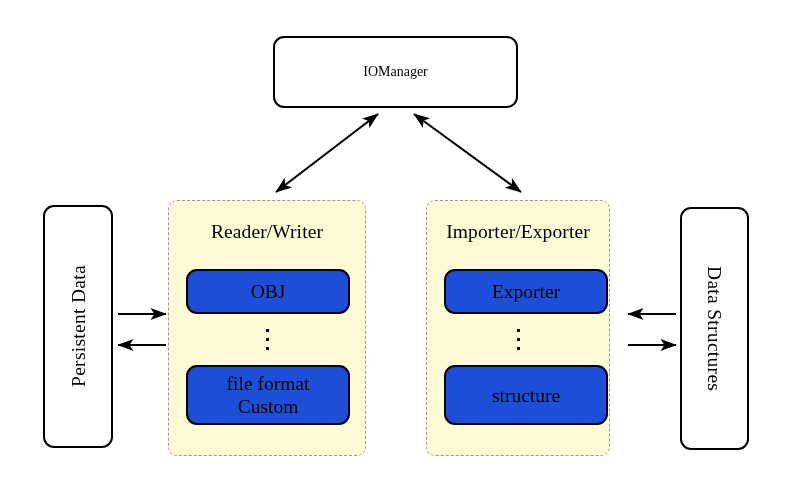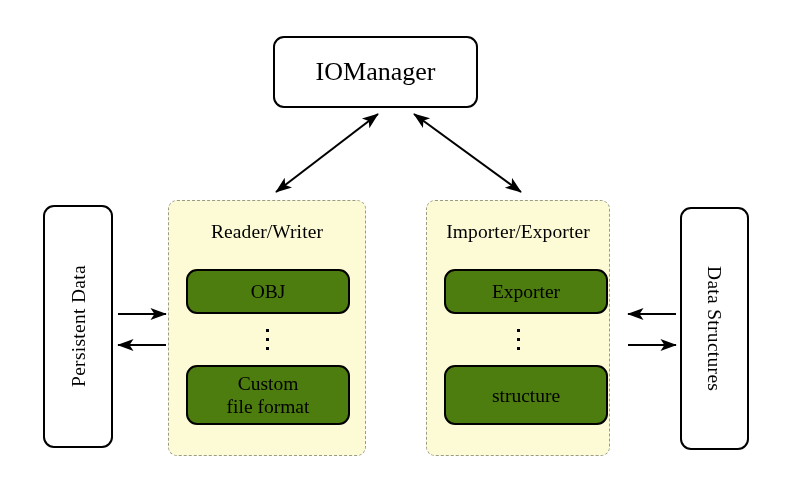--- a/index.html
+++ b/index.html
@@ -33,23 +33,23 @@
     align-items: center;
     justify-content: center;
     text-align: center;
     line-height: 1.18;
   }
 
   
   #io-manager {
     left: 273px;
     top: 36px;
-    width: 205px;
+    width: 245px;
     height: 72px;
-    font-size: 26px;
+    font-size: 14px;
     background: #ffffff;
     z-index: 5;
   }
 
   
   .side-node {
     font-size: 19.5px;
     background: #ffffff;
     z-index: 5;
   }
@@ -107,21 +107,21 @@
     font-size: 19.5px;
     letter-spacing: 0.1px;
   }
 
   
   .inner-node {
     position: absolute;
     box-sizing: border-box;
     border: 2.6px solid #000000;
     border-radius: 11px;
-    background: #4d7c0f;
+    background: #1d4ed8;
     display: flex;
     align-items: center;
     justify-content: center;
     text-align: center;
     font-size: 19.5px;
     line-height: 1.18;
   }
   .inner-top {
     left: 17px;
     top: 68px;
@@ -213,22 +213,22 @@
     </div>
 
     <div class="vdots">
       <span></span>
         <span></span>
         <span></span>
     </div>
 
     <div class="inner-node inner-bottom">
       <div>
+        <div>file format</div>
         <div>Custom</div>
-        <div>file format</div>
       </div>
     </div>
   </div>
 
   <div class="group" id="group-importerexporter">
     <div class="group-title">Importer/Exporter</div>
 
     <div class="inner-node inner-top">
       <span>Exporter</span>
     </div>

